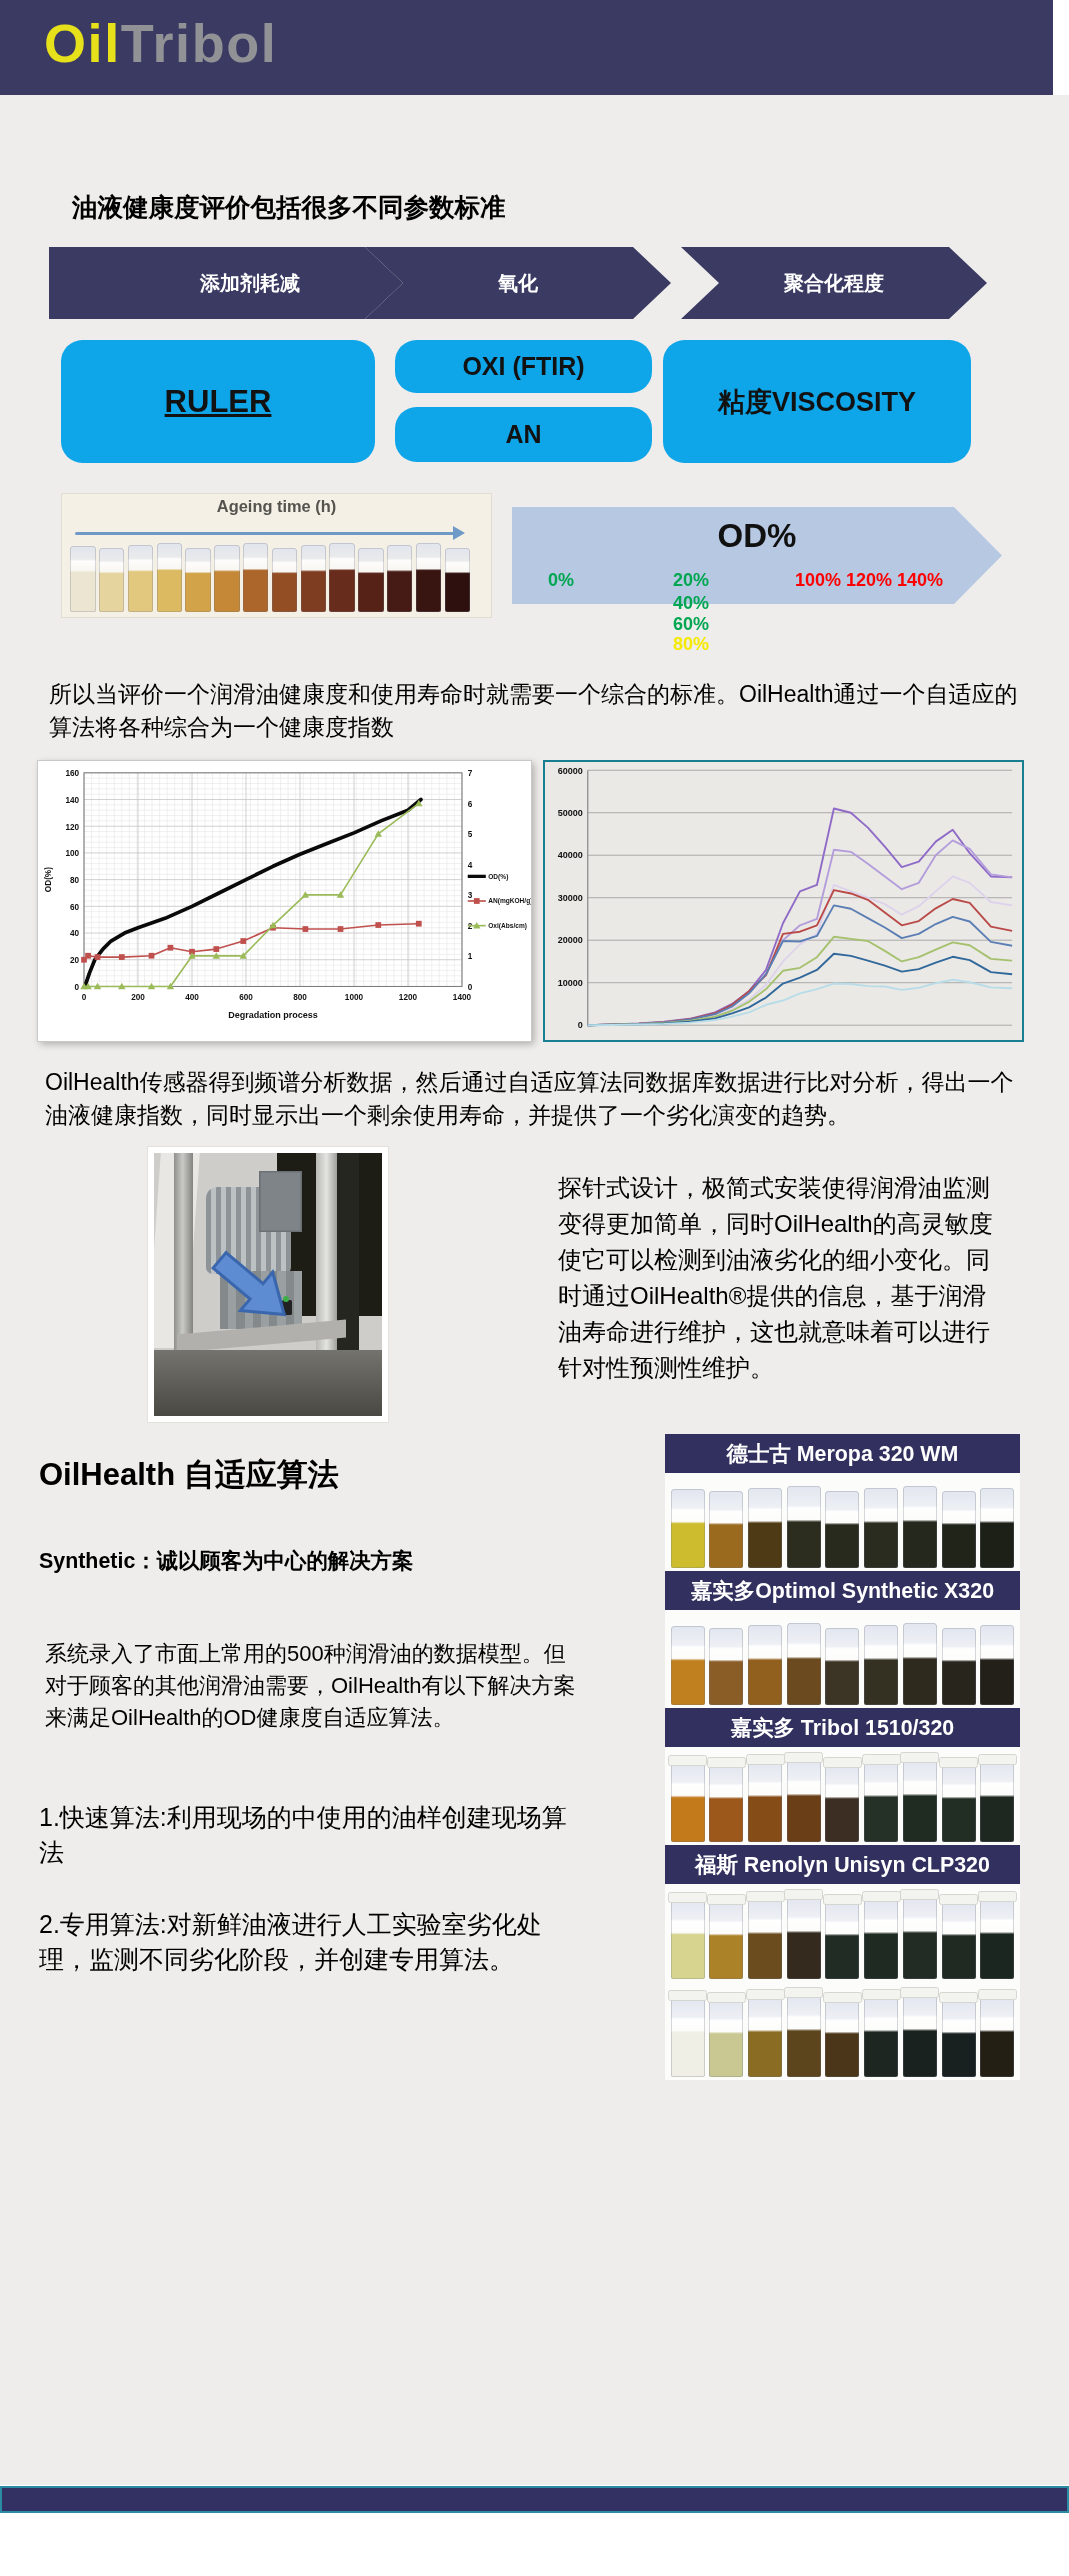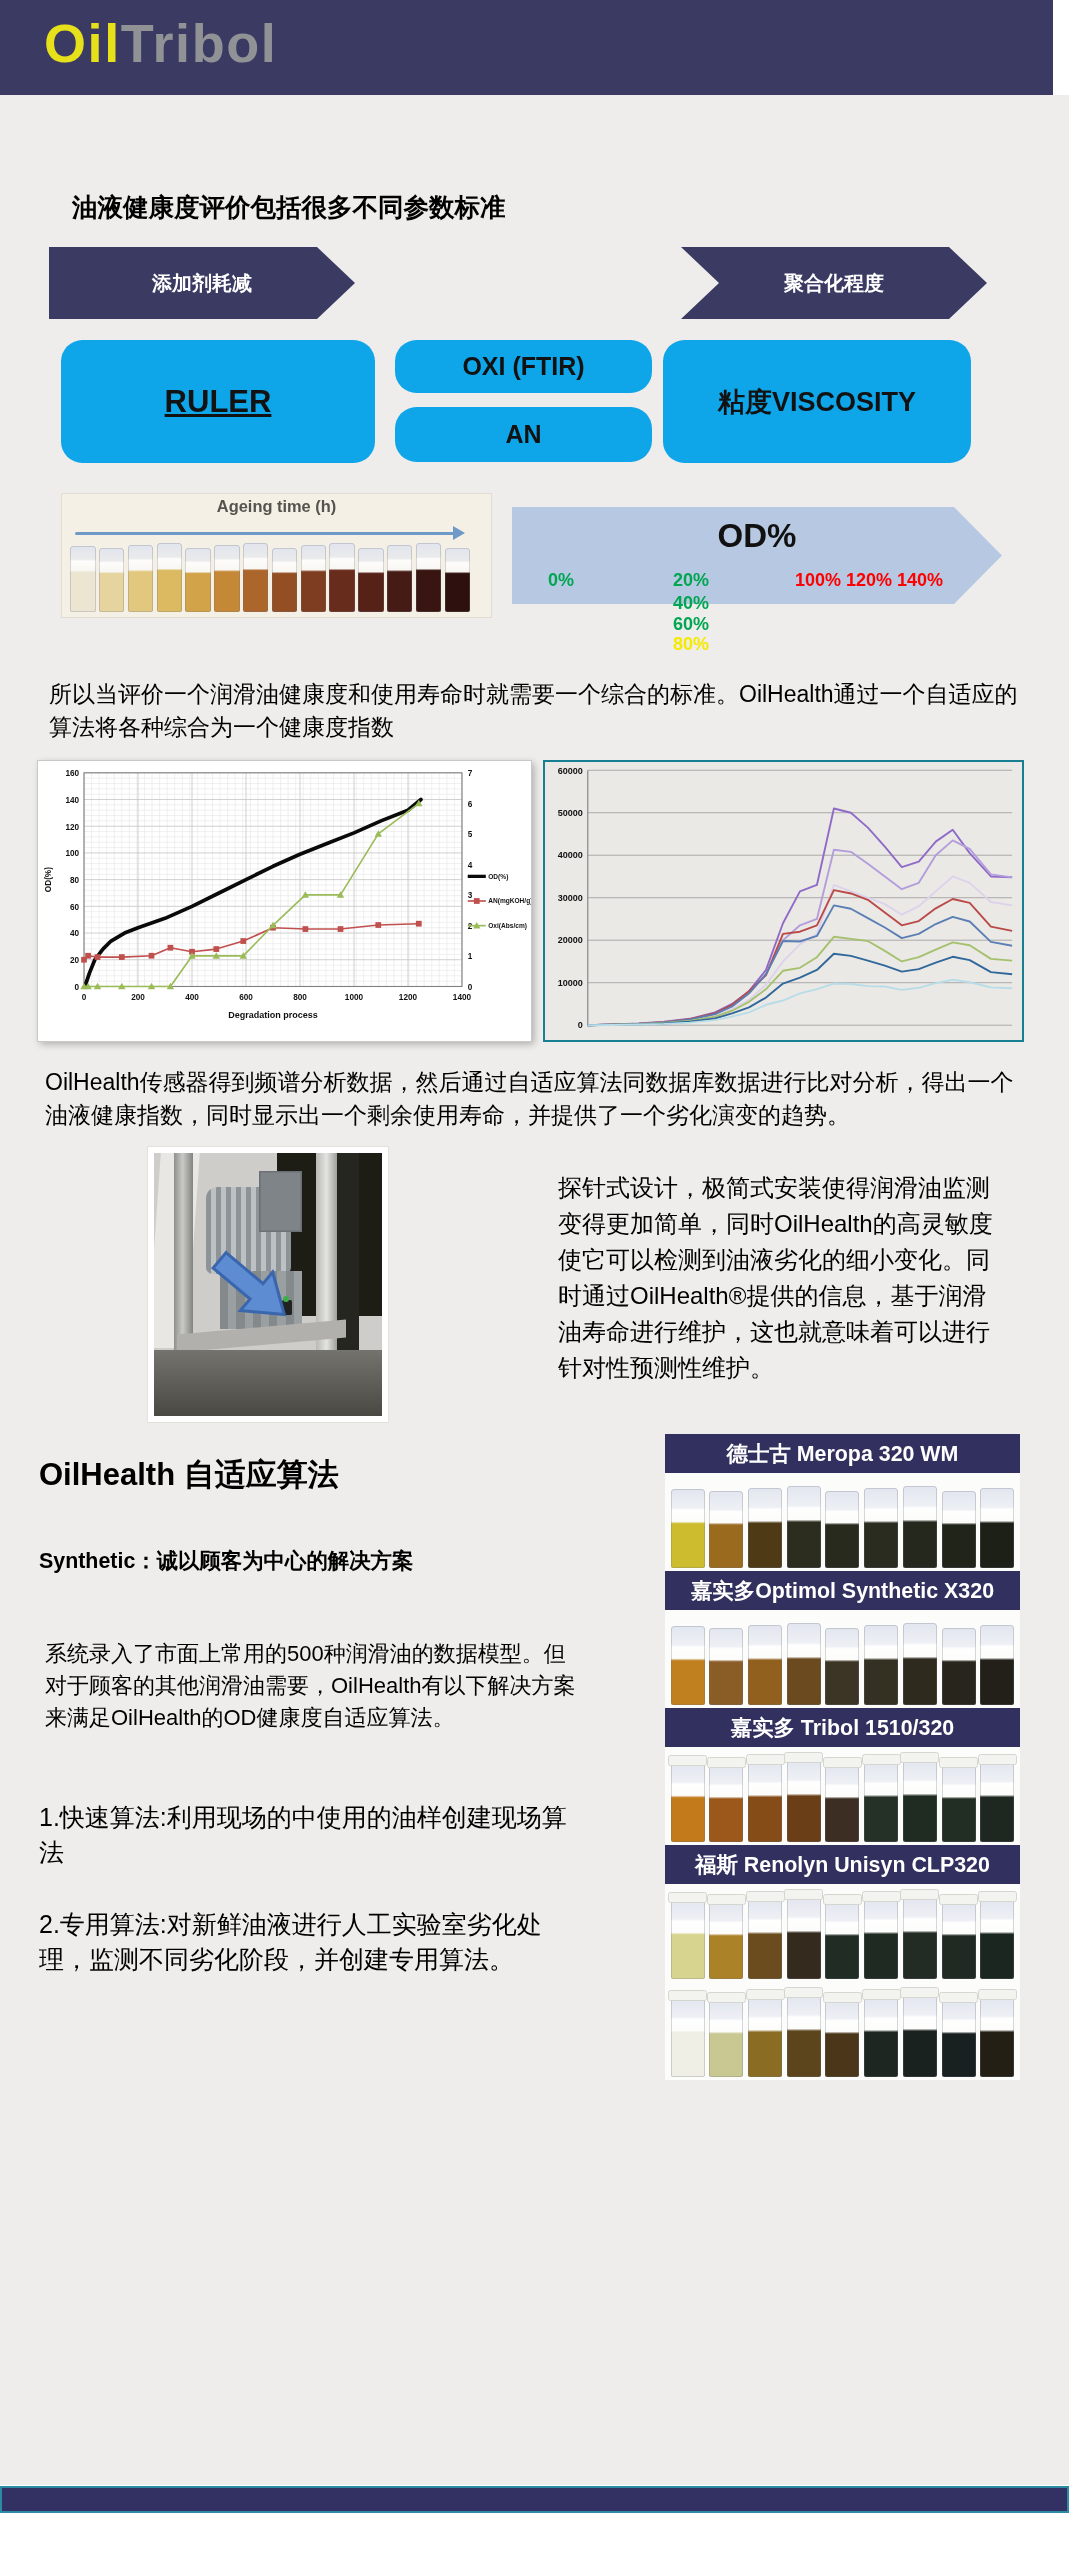--- a/index.html
+++ b/index.html
@@ -13,21 +13,21 @@
   .logo .health{color:#909296;}
 
   
   .bodybg{position:absolute;left:0;top:95px;width:1069px;height:2390px;background:#eeedeb;}
 
   .title{position:absolute;left:72px;top:158px;font-size:25.5px;font-weight:bold;margin-top:32px;}
 
   
   .step{position:absolute;top:247px;height:72px;background:#3b3a63;color:#fff;
         display:flex;align-items:center;justify-content:center;font-size:20px;font-weight:bold;}
-  .step1{left:49px;width:306px;clip-path:polygon(0 0,calc(100% - 38px) 0,100% 50%,calc(100% - 38px) 100%,0 100%);}
+  .step1{left:49px;width:306px;clip-path:polygon(0 0,calc(100% - 38px) 0,100% 50%,calc(100% - 38px) 100%,0 100%);padding-left:48px;}
   .step2{left:365px;width:306px;clip-path:polygon(0 0,calc(100% - 38px) 0,100% 50%,calc(100% - 38px) 100%,0 100%,38px 50%);}
   .step3{left:681px;width:306px;clip-path:polygon(0 0,calc(100% - 38px) 0,100% 50%,calc(100% - 38px) 100%,0 100%,38px 50%);}
 
   
   .gbox{position:absolute;background:#0ea5e9;border-radius:21.4px;display:flex;align-items:center;
         justify-content:center;font-weight:bold;color:#121212;}
   .b-ruler{left:61px;top:340px;width:314px;height:123px;font-size:31px;text-decoration:underline;}
   .b-oxi{left:395px;top:340px;width:257px;height:53px;font-size:25px;}
   .b-an{left:395px;top:407px;width:257px;height:55px;font-size:25px;}
   .b-visc{left:663px;top:340px;width:308px;height:123px;font-size:27px;}
@@ -115,20 +115,21 @@
 
   <div class="header">
     <div class="logo">
       <span class="oil">Oil</span><span class="health">Tribol</span>
     </div>
   </div>
 
   <div class="title">油液健康度评价包括很多不同参数标准</div>
 
   <div class="step step1">添加剂耗减</div>
+  <div class="step step2">氧化</div>
   <div class="step step3">聚合化程度</div>
 
   <div class="gbox b-ruler">RULER</div>
   <div class="gbox b-oxi">OXI (FTIR)</div>
   <div class="gbox b-an">AN</div>
   <div class="gbox b-visc">粘度VISCOSITY</div>
 
   <div class="aging">
     <div class="aging-title">Ageing time (h)</div>
     <div class="aging-line"></div>

